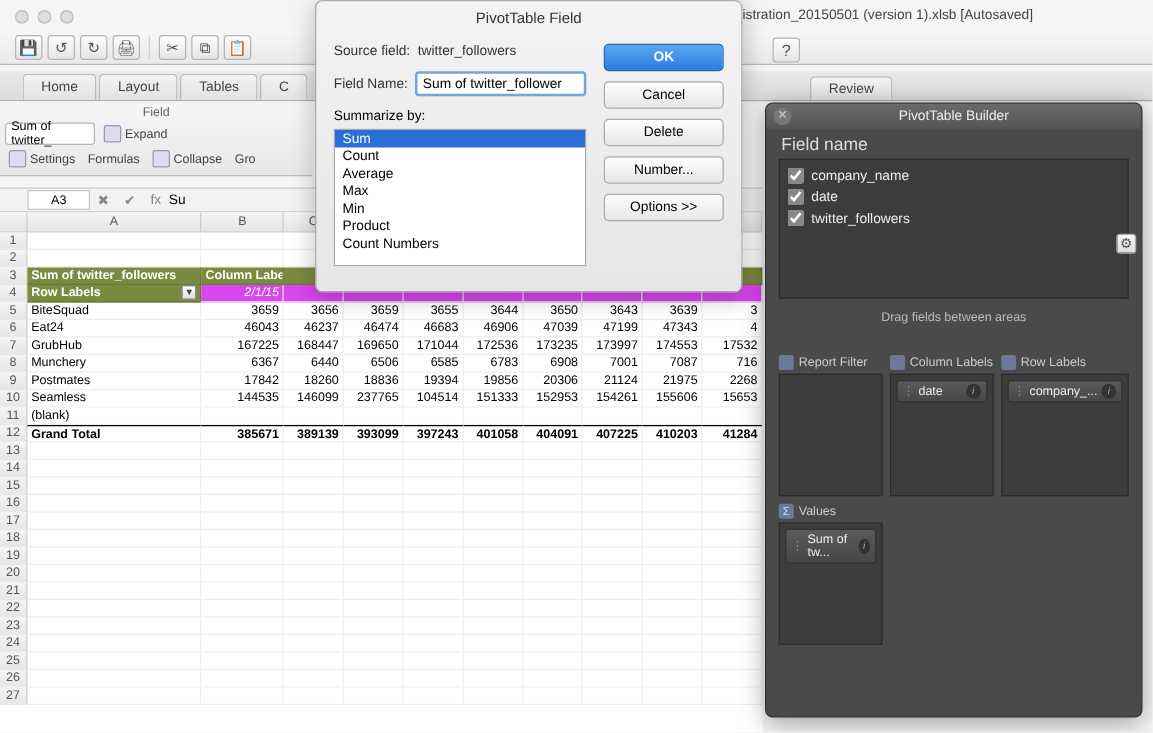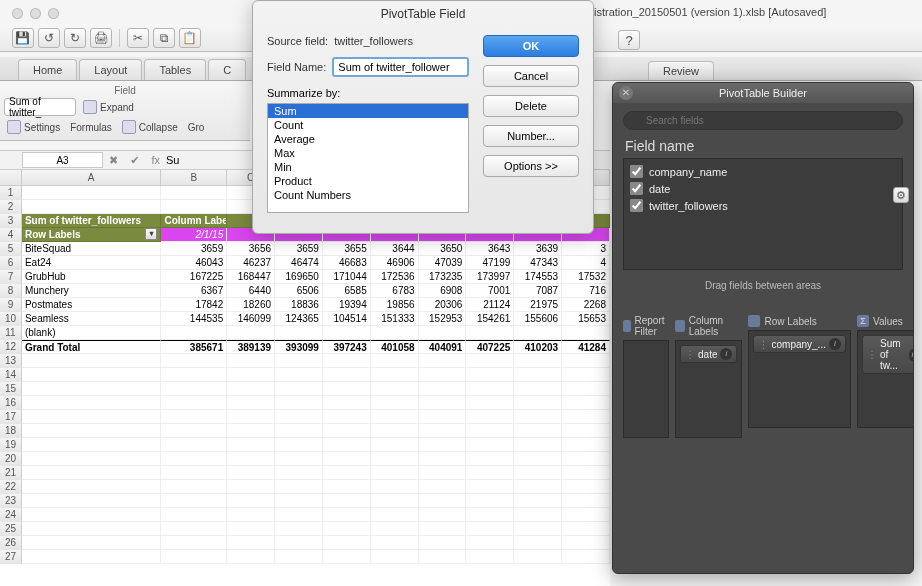--- a/index.html
+++ b/index.html
@@ -21,21 +21,21 @@
 
 .subribbon { position: absolute; top: 81px; left: 0; width: 250px; height: 60px; background: linear-gradient(#f6f6f6,#e8e8e8); border-bottom: 1px solid #bbb; font-size: 10px; padding: 4px; }
 .field-label { text-align: center; color: #666; font-size: 10px; margin-bottom: 2px; }
 .field-row { display: flex; gap: 4px; align-items: center; margin-bottom: 3px; }
 .field-box { border: 1px solid #b5b5b5; border-radius: 3px; background: #fff; padding: 2px 4px; font-size: 10px; height: 18px; display: flex; align-items: center; }
 .mini-btn { display: flex; gap: 3px; align-items: center; font-size: 10px; color: #444; padding: 1px 3px; }
 .mini-icon { width: 14px; height: 14px; background: #dde; border: 1px solid #99b; border-radius: 2px; }
 
 
 .fbar { position: absolute; top: 150px; left: 0; width: 610px; height: 20px; display: flex; align-items: center; background: #f2f2f2; border-top: 1px solid #ccc; border-bottom: 1px solid #ccc; }
-.namebox { width: 81px; border: 1px solid #c9c9c9; background: #fff; height: 16px; margin-left: 22px; padding: 0 4px; display: flex; align-items: center; justify-content: center; font-size: 10px; }
+.namebox { width: 50px; border: 1px solid #c9c9c9; background: #fff; height: 16px; margin-left: 22px; padding: 0 4px; display: flex; align-items: center; justify-content: center; font-size: 10px; }
 .fbar .sym { margin: 0 6px; color: #888; font-size: 11px; }
 
 
 .sheet { position: absolute; top: 170px; left: 0; width: 610px; bottom: 0; background: #fff; overflow: hidden; }
 .col-head { display: flex; height: 16px; background: linear-gradient(#f4f4f4,#e6e6e6); border-bottom: 1px solid #ccc; }
 .col-head .corner { width: 22px; border-right: 1px solid #ccc; }
 .col-head .ch { text-align: center; font-size: 10px; color: #555; border-right: 1px solid #ccc; line-height: 16px; }
 .chA { width: 140px; } .chB { width: 66px; } .chN { width: 48px; }
 .row { display: flex; height: 14px; font-size: 10px; }
 .rh { width: 22px; text-align: center; background: linear-gradient(#f4f4f4,#e6e6e6); border-right: 1px solid #ccc; border-bottom: 1px solid #e5e5e5; color: #555; line-height: 14px; }
@@ -78,21 +78,21 @@
 .builder { position: absolute; top: 82px; left: 612px; width: 302px; height: 492px; background: #4a4a4a; border: 1px solid #333; border-radius: 6px; box-shadow: 0 4px 20px rgba(0,0,0,.35); color: #ddd; overflow: hidden; }
 .builder-title { background: linear-gradient(#6a6a6a,#555); text-align: center; font-size: 11px; color: #eee; padding: 4px 0; position: relative; }
 .builder-close { position: absolute; left: 6px; top: 3px; width: 14px; height: 14px; border-radius: 50%; background: #777; color: #ccc; font-size: 10px; line-height: 14px; text-align: center; }
 .builder-search { margin: 8px 10px; }
 .builder-search input { width: 100%; border-radius: 10px; border: 1px solid #333; background: #3a3a3a; padding: 3px 10px 3px 22px; color: #ccc; font-size: 10px; }
 .bsection-label { font-size: 14px; color: #ddd; margin: 4px 12px; }
 .fieldlist { margin: 0 10px; background: #3c3c3c; border: 1px solid #2c2c2c; height: 112px; padding: 4px 6px; }
 .fielditem { display: flex; align-items: center; gap: 6px; font-size: 11px; padding: 2px 0; color: #eee; }
 .fielditem input { accent-color: #888; }
 .drag-label { text-align: center; font-size: 10px; color: #bbb; margin: 10px 0 24px; }
-.zones { display: grid; grid-template-columns: 1fr 1fr 1fr 1fr; gap: 6px; margin: 0 10px; }
+.zones { display: grid; grid-template-columns: 1fr 1fr 1fr; gap: 6px; margin: 0 10px; }
 .zone { }
 .zone-title { font-size: 10px; color: #ccc; margin-bottom: 3px; display: flex; align-items: center; gap: 4px; }
 .zone-title .zi { width: 12px; height: 12px; background: #6a7a9a; border-radius: 2px; }
 .zone-title .zi.sig { background: #6a7a9a; font-size: 9px; text-align: center; line-height: 12px; color: #cde; }
 .zone-box { background: #3c3c3c; border: 1px solid #2c2c2c; height: 98px; padding: 4px; }
 .zone-pill { background: linear-gradient(#5a5a5a,#474747); border: 1px solid #333; border-radius: 3px; padding: 2px 4px; font-size: 10px; color: #eee; display: flex; align-items: center; gap: 3px; margin-bottom: 3px; }
 .zone-pill .grip { color: #888; }
 .zone-pill .info { margin-left: auto; width: 12px; height: 12px; border-radius: 50%; background: #333; color: #aaa; font-size: 8px; text-align: center; line-height: 12px; font-style: italic; }
 .side-gear { position: absolute; right: 4px; top: 104px; width: 16px; height: 16px; border: 1px solid #aaa; border-radius: 3px; background: linear-gradient(#f6f6f6,#ddd); font-size: 11px; text-align: center; line-height: 14px; color: #555; }
 </style>
@@ -293,21 +293,21 @@
         <div class="cell cN">20306</div>
         <div class="cell cN">21124</div>
         <div class="cell cN">21975</div>
         <div class="cell cN">2268</div>
       </div>
       <div class="row ">
         <div class="rh">10</div>
         <div class="cell cA">Seamless</div>
         <div class="cell cB">144535</div>
         <div class="cell cN">146099</div>
-        <div class="cell cN">124365</div>
+        <div class="cell cN">237765</div>
         <div class="cell cN">104514</div>
         <div class="cell cN">151333</div>
         <div class="cell cN">152953</div>
         <div class="cell cN">154261</div>
         <div class="cell cN">155606</div>
         <div class="cell cN">15653</div>
       </div>
       <div class="row ">
         <div class="rh">11</div>
         <div class="cell cA">(blank)</div>
@@ -563,23 +563,20 @@
       <button class="dlg-btn">Options &gt;&gt;</button>
     </div>
   </div>
 </div>
 
 <div class="builder">
   <div class="builder-title">
     <span class="builder-close">✕</span>
     <span>PivotTable Builder</span>
   </div>
-  <div class="builder-search">
-    <input placeholder="Search fields" style="">
-  </div>
   <div class="side-gear">⚙</div>
   <div class="bsection-label">Field name</div>
   <div class="fieldlist" id="fieldlist">
       <div class="fielditem">
         <input type="checkbox" checked="" style="">
         <span>company_name</span>
       </div>
       <div class="fielditem">
         <input type="checkbox" checked="" style="">
         <span>date</span>

